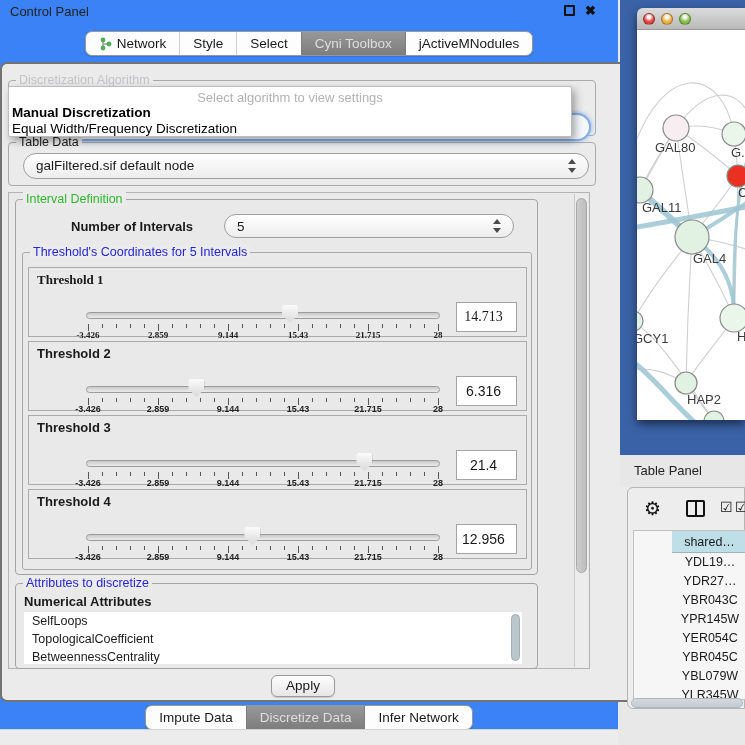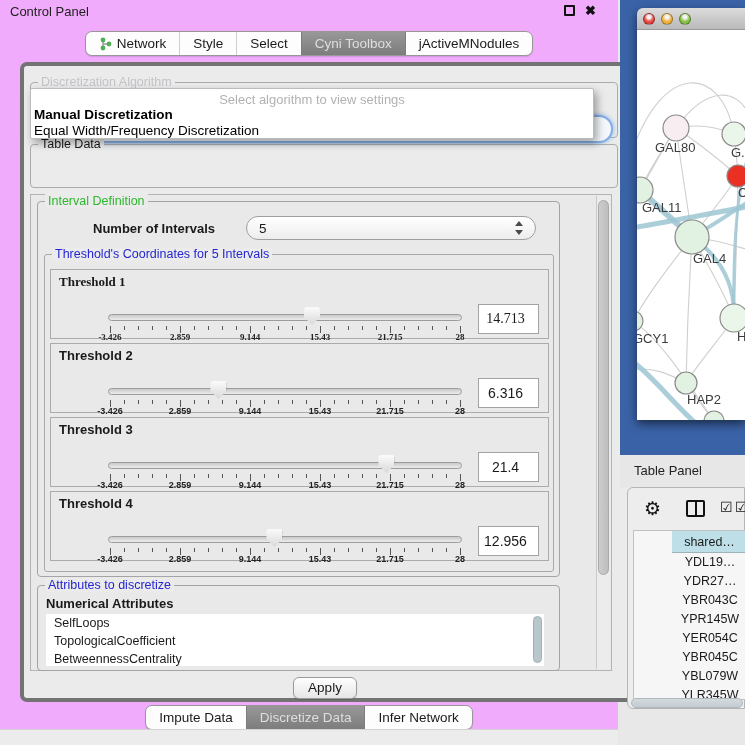--- a/index.html
+++ b/index.html
@@ -1,38 +1,38 @@
 <!DOCTYPE html>
 <html><head>
 <meta charset="utf-8">
 <style>
   * { margin:0; padding:0; box-sizing:border-box; }
   html,body { width:745px; height:745px; overflow:hidden; background:#e8e8e8;
               font-family:"Liberation Sans", sans-serif; color:#1a1a1a; }
   .screen { position:relative; width:745px; height:745px; }
 
   
-  .left-panel { position:absolute; left:0; top:0; width:618px; height:745px; background:#f0abfc; }
+  .left-panel { position:absolute; left:0; top:0; width:618px; height:745px; background:#3b82f6; }
   .titlebar { position:absolute; left:0; top:0; width:618px; height:24px; }
   .titlebar .title { position:absolute; left:10px; top:4px; font-size:13px; color:#222; }
   .win-btns { position:absolute; right:22px; top:5px; display:flex; gap:10px; align-items:center; }
   .float-btn { width:11px; height:11px; border:2px solid #111; border-radius:1px; }
   .close-btn { font-size:13px; font-weight:bold; color:#111; line-height:11px; }
 
   .top-tabs { position:absolute; left:0; top:31px; width:618px; display:flex; justify-content:center; }
   .seg { display:flex; border:1px solid #979797; border-radius:7px; overflow:hidden;
          background:#fdfdfd; height:25px; box-shadow:0 1px 1px rgba(0,0,0,.12); }
   .seg-item { padding:0 13px; font-size:13.5px; line-height:23px; color:#1a1a1a;
               border-left:1px solid #cfcfcf; white-space:nowrap; display:flex; align-items:center; gap:5px; }
   .seg-item:first-child { border-left:none; }
   .seg-item.sel { background:linear-gradient(#989898,#7d7d7d); color:#dedede; border-left-color:#7d7d7d; }
   .seg-item.sel + .seg-item { border-left-color:#7d7d7d; }
 
-  .outer-panel { position:absolute; left:20px; top:62px; width:708px; height:640px;
-                 border:4px solid #737373; border-radius:7px; background:#ebebeb; }
+  .outer-panel { position:absolute; left:0; top:62px; width:708px; height:640px;
+                 border:2px solid #737373; border-radius:7px; background:#ebebeb; }
 
   .group { position:absolute; border:1px solid #ababab; border-radius:4px; }
   .group-title { position:absolute; top:-8px; left:7px; background:#ebebeb; padding:0 3px;
                  font-size:12.5px; white-space:nowrap; }
   .gt-green { color:#2db82d; }
   .gt-blue  { color:#2525d2; }
   .gt-faint { color:#c3c3c8; }
 
   
   .algo-group { left:6px; top:16px; width:588px; height:56px; }
@@ -194,20 +194,24 @@
       </div>
 
       <div class="popup">
         <div class="popup-hint">Select algorithm to view settings</div>
         <div class="popup-opt b">Manual Discretization</div>
         <div class="popup-opt n">Equal Width/Frequency Discretization</div>
       </div>
 
       <div class="group tdata-group">
         <span class="group-title">Table Data</span>
+        <div class="combo tdata-combo">
+          <span class="val">galFiltered.sif default node</span>
+          <span class="spin"></span>
+        </div>
       </div>
 
       <div class="scrollpane">
 
         <div class="group interval-group">
           <span class="group-title gt-green">Interval Definition</span>
           <span class="noi-label">Number of Intervals</span>
           <div class="combo noi-combo">
             <span class="val">5</span>
             <span class="spin"></span>

